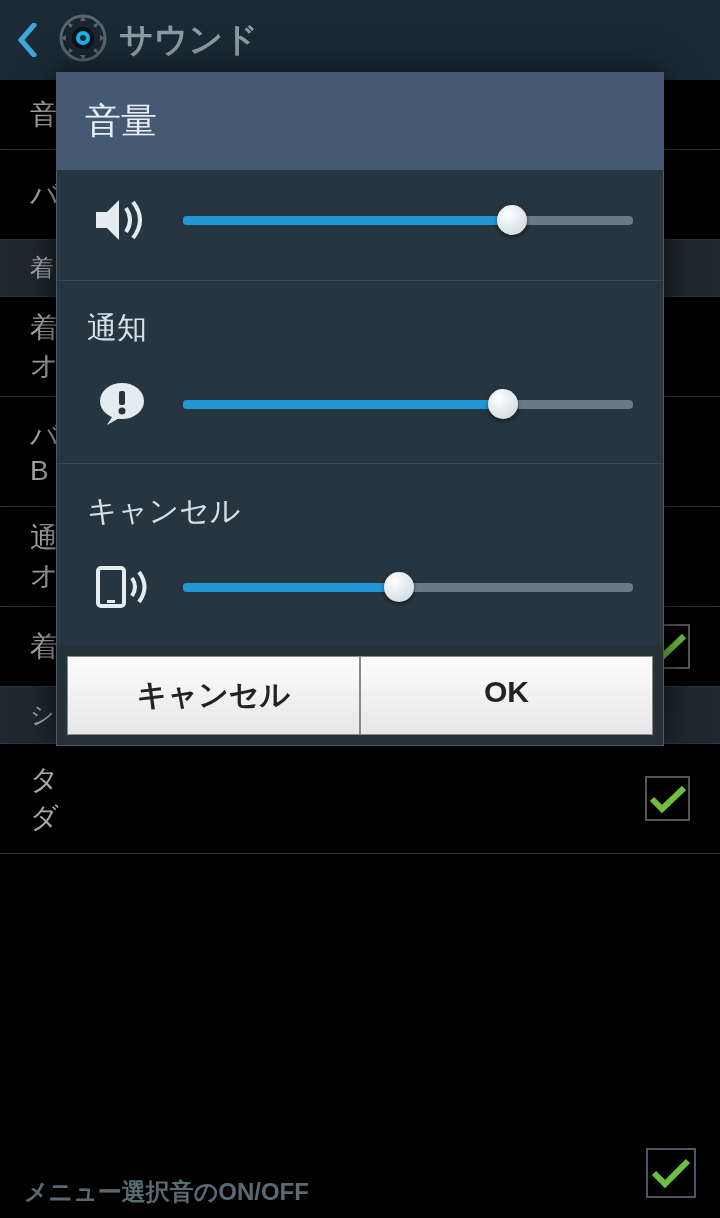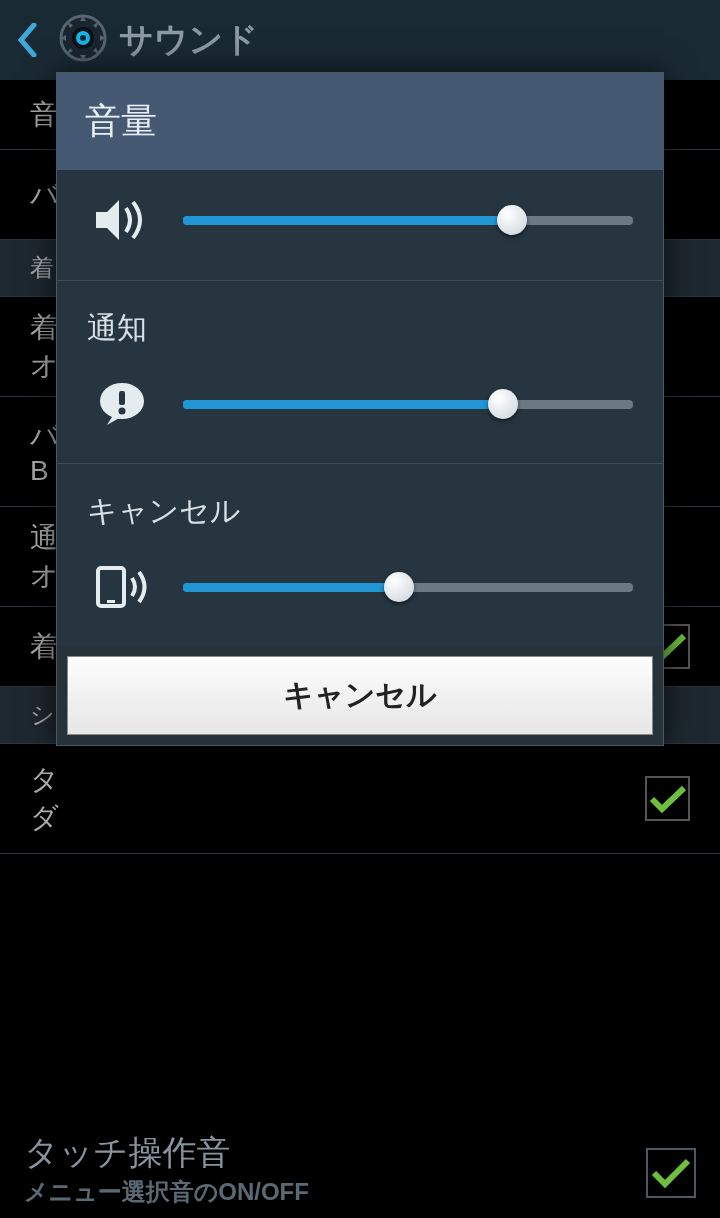--- a/index.html
+++ b/index.html
@@ -180,21 +180,20 @@
     <span>タ<br>ダ</span>
     <span class="bg-check">
       <svg width="38" height="30" viewBox="0 0 38 30">
           <path d="M3 15 L13 25 L35 4" stroke="#6fbf3f" stroke-width="6" fill="none"></path>
         </svg>
     </span>
   </div>
 </div>
 
 <div class="bottom-text">
-  <div class="l1">タッチ操作音</div>
   <div class="l2">メニュー選択音のON/OFF</div>
 </div>
 <div class="bottom-check">
   <svg width="40" height="32" viewBox="0 0 40 32">
       <path d="M3 16 L14 27 L37 4" stroke="#6fbf3f" stroke-width="6" fill="none"></path>
     </svg>
 </div>
 
 <div class="dialog">
   <div class="dialog-header">音量</div>
@@ -252,14 +251,15 @@
           <div class="slider-track"></div>
           <div class="slider-fill" style="width:48%"></div>
           <div class="slider-thumb" style="left:48%"></div>
         </div>
       </div>
     </div>
 
   </div>
   <div class="dialog-footer">
     <div class="dialog-button">キャンセル</div>
+    <div class="dialog-button">OK</div>
   </div>
 </div>
 
 </body></html>

